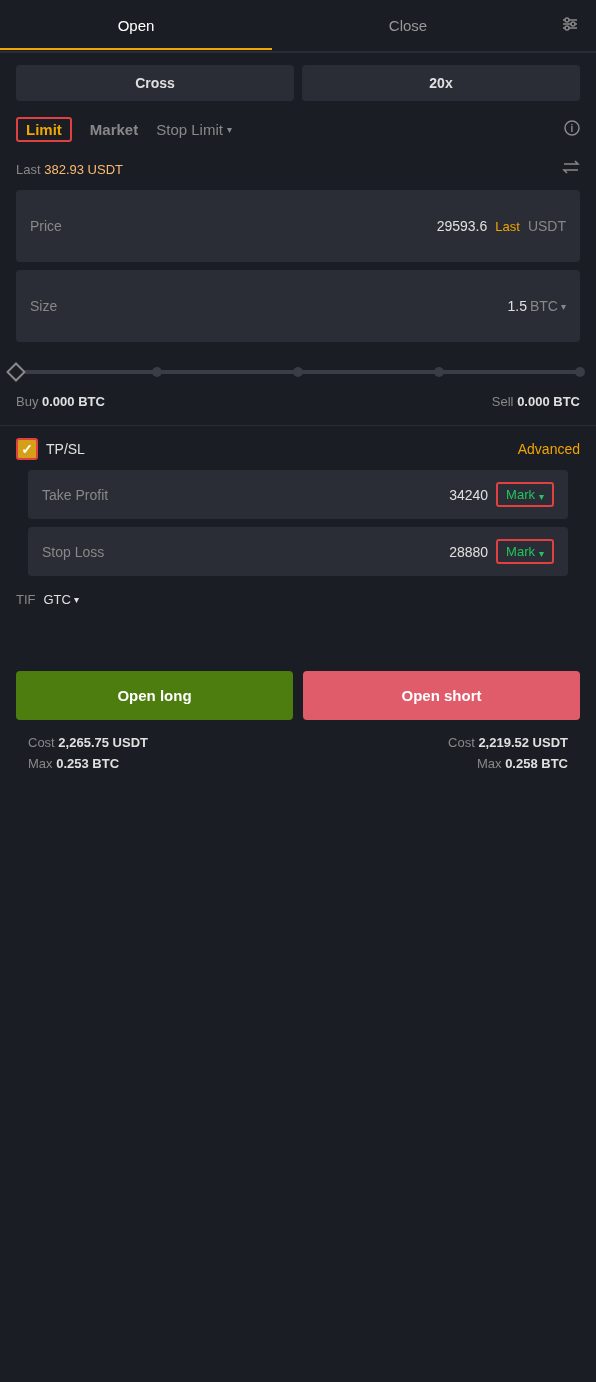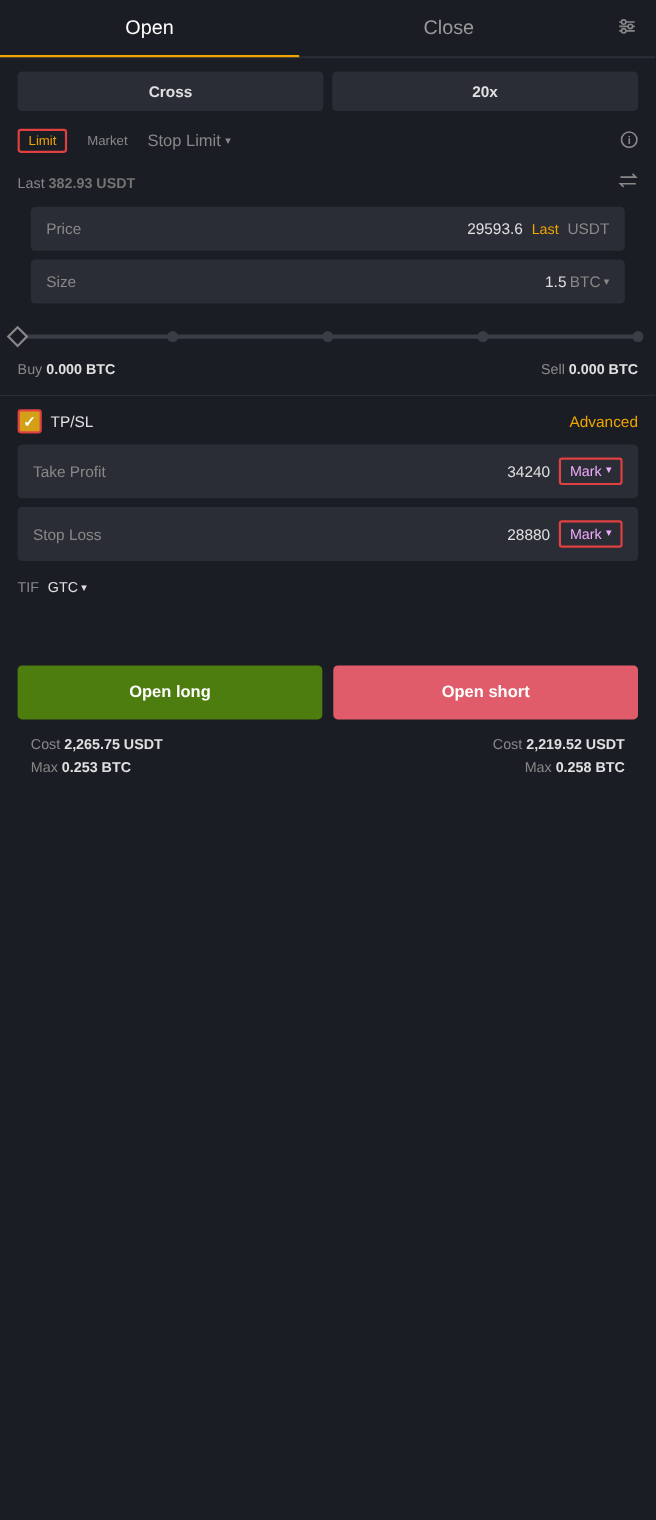--- a/index.html
+++ b/index.html
@@ -23,21 +23,21 @@
       display: flex;
       align-items: center;
       border-bottom: 2px solid #2a2d35;
       position: relative;
     }
 
     .top-tab {
       flex: 1;
       text-align: center;
       padding: 14px 0;
-      font-size: 18px;
+      font-size: 15px;
       font-weight: 500;
       cursor: pointer;
       color: #999;
     }
 
     .top-tab.active {
       color: #ffffff;
       border-bottom: 2px solid #f0a500;
       margin-bottom: -2px;
     }
@@ -70,24 +70,25 @@
 
     
     .order-type-row {
       display: flex;
       align-items: center;
       padding: 4px 16px 12px;
       gap: 16px;
     }
 
     .order-type-tab {
-      font-size: 12px;
+      font-size: 15px;
       color: #888;
       cursor: pointer;
       padding: 4px 2px;
+      font-weight: bold;
     }
 
     .order-type-tab.active {
       color: #f0a500;
       border: 2px solid #e04040;
       padding: 2px 8px;
       border-radius: 3px;
     }
 
     .order-type-dropdown {
@@ -109,36 +110,36 @@
     .avbl-row {
       display: flex;
       align-items: center;
       justify-content: space-between;
       padding: 4px 16px 10px;
       color: #888;
       font-size: 13px;
     }
 
     .avbl-value {
-      color: #737373;
-      font-weight: 700;
+      color: #fdba74;
+      font-weight: 400;
     }
 
     .transfer-icon {
       color: #888;
       cursor: pointer;
       font-size: 16px;
     }
 
     
     .input-field {
       background: #2a2d35;
       border-radius: 4px;
-      margin: 0 28px 8px;
-      padding: 12px 14px;
+      margin: 0 16px 8px;
+      padding: 28px 14px;
       display: flex;
       align-items: center;
       justify-content: space-between;
     }
 
     .input-label {
       color: #888;
       font-size: 14px;
     }
 
@@ -263,21 +264,21 @@
     .advanced-link {
       color: #f0a500;
       font-size: 14px;
       cursor: pointer;
     }
 
     
     .tpsl-input {
       background: #2a2d35;
       border-radius: 4px;
-      margin: 0 16px 8px;
+      margin: 0 28px 8px;
       padding: 12px 14px;
       display: flex;
       align-items: center;
       justify-content: space-between;
     }
 
     .tpsl-input-label {
       color: #888;
       font-size: 14px;
     }
@@ -291,24 +292,24 @@
     .tpsl-value {
       color: #e0e0e0;
       font-size: 14px;
     }
 
     .mark-dropdown {
       border: 2px solid #e04040;
       border-radius: 3px;
       padding: 3px 8px;
       display: flex;
-      align-items: flex-start;
+      align-items: flex-end;
       gap: 4px;
       cursor: pointer;
-      color: #f0abfc;
+      color: #22c55e;
       font-size: 13px;
       background: transparent;
     }
 
     
     .tif-row {
       display: flex;
       align-items: center;
       gap: 8px;
       padding: 8px 16px 16px;

